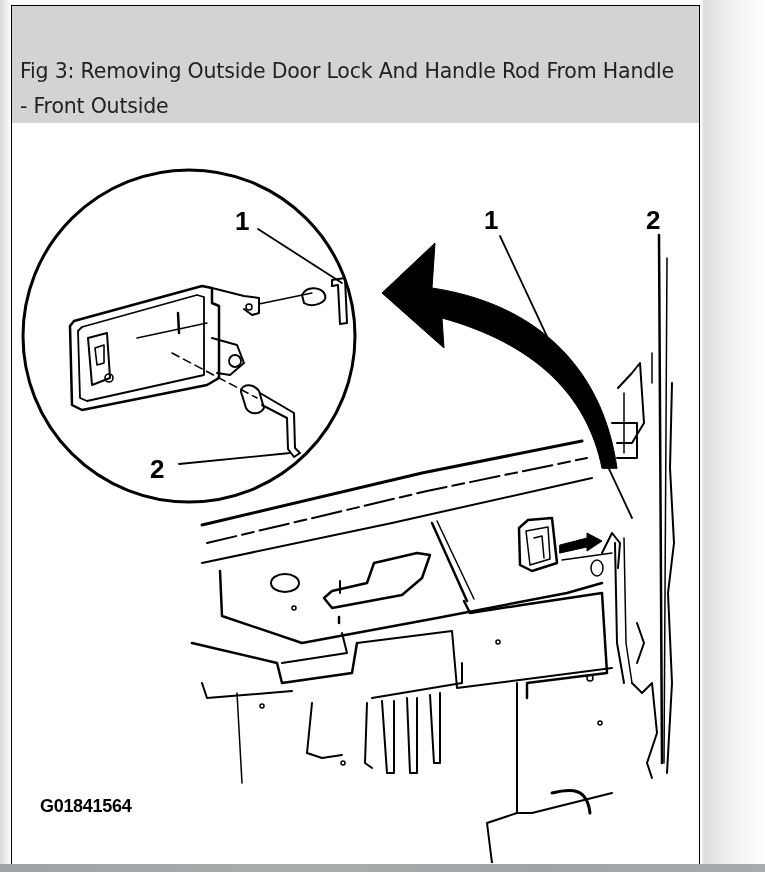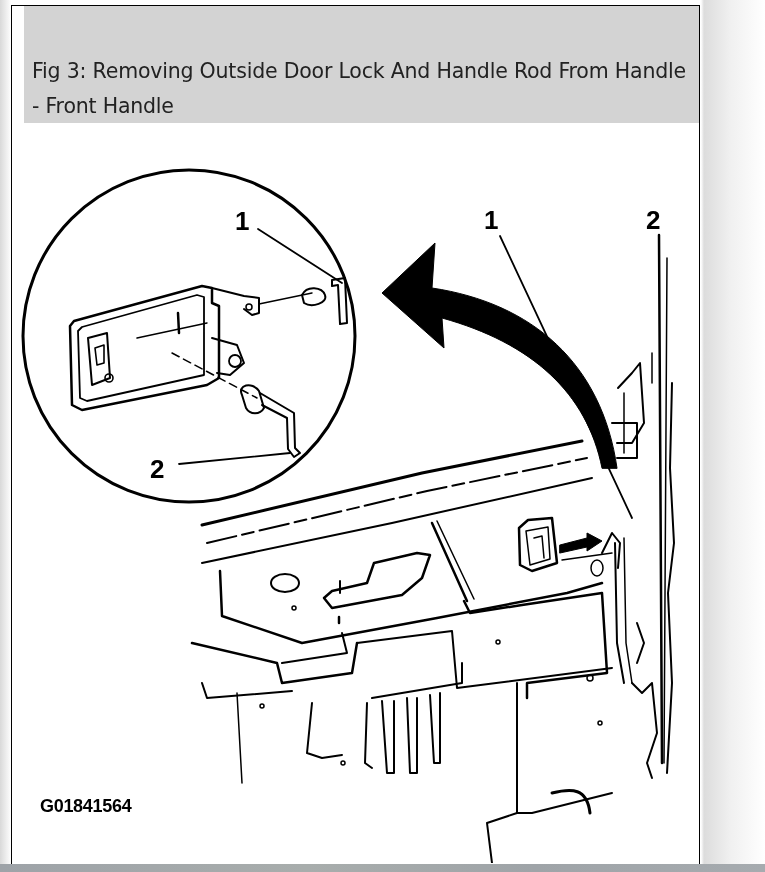--- a/index.html
+++ b/index.html
@@ -6,21 +6,21 @@
   body {
     width:765px; height:872px; position:relative; overflow:hidden;
     background: linear-gradient(90deg, #d9d9d9 0px, #f4f4f4 8px, #ffffff 11px, #ffffff 701px, #dcdcdc 704px, #f0f0f0 730px, #ffffff 765px);
     font-family: "DejaVu Sans", sans-serif;
   }
   .card {
     position:absolute; left:11px; top:5px; width:689px; height:860px;
     border:1px solid #000; border-bottom:none; background:#fff; box-sizing:border-box;
   }
   .card-header {
-    position:absolute; left:12px; top:0; right:0; height:117px; background:#d3d3d3;
+    position:absolute; left:0; top:0; right:0; height:117px; background:#d3d3d3;
   }
   .caption {
     position:absolute; left:8px; top:48px; width:676px;
     font-size:20.5px; line-height:35px; color:#222; letter-spacing:-0.2px;
   }
   .figure {
     position:absolute; left:0; top:117px; width:687px; height:740px;
   }
   .figure svg { position:absolute; left:0; top:0; }
   .fig-code {
@@ -37,21 +37,21 @@
     background: linear-gradient(90deg, #9ea3a8, #a8adac 40%, #9fa4a8 70%, #a6abaf);
   }
 </style>
 </head>
 <body>
 
 <div class="card">
   <div class="card-header">
     <div class="caption">
       <div>Fig 3: Removing Outside Door Lock And Handle Rod From Handle</div>
-      <div>- Front Handle</div>
+      <div>- Front Outside</div>
     </div>
   </div>
 
   <div class="figure">
     <svg width="687" height="740" viewBox="0 0 687 740" fill="none" stroke="#000" stroke-linecap="round" stroke-linejoin="round">
 
       <circle cx="177" cy="213" r="166" stroke-width="3"></circle>
 
       <path d="M58 203 L62 198 L190 163 L200 165 L200 180 L207 183 L207 255 L195 262 L70 287 L60 282 Z" stroke-width="2.5"></path>
       <path d="M66 208 L70 204 L185 172 L192 174 L192 252 L75 278 L68 275 Z" stroke-width="1.8"></path>

